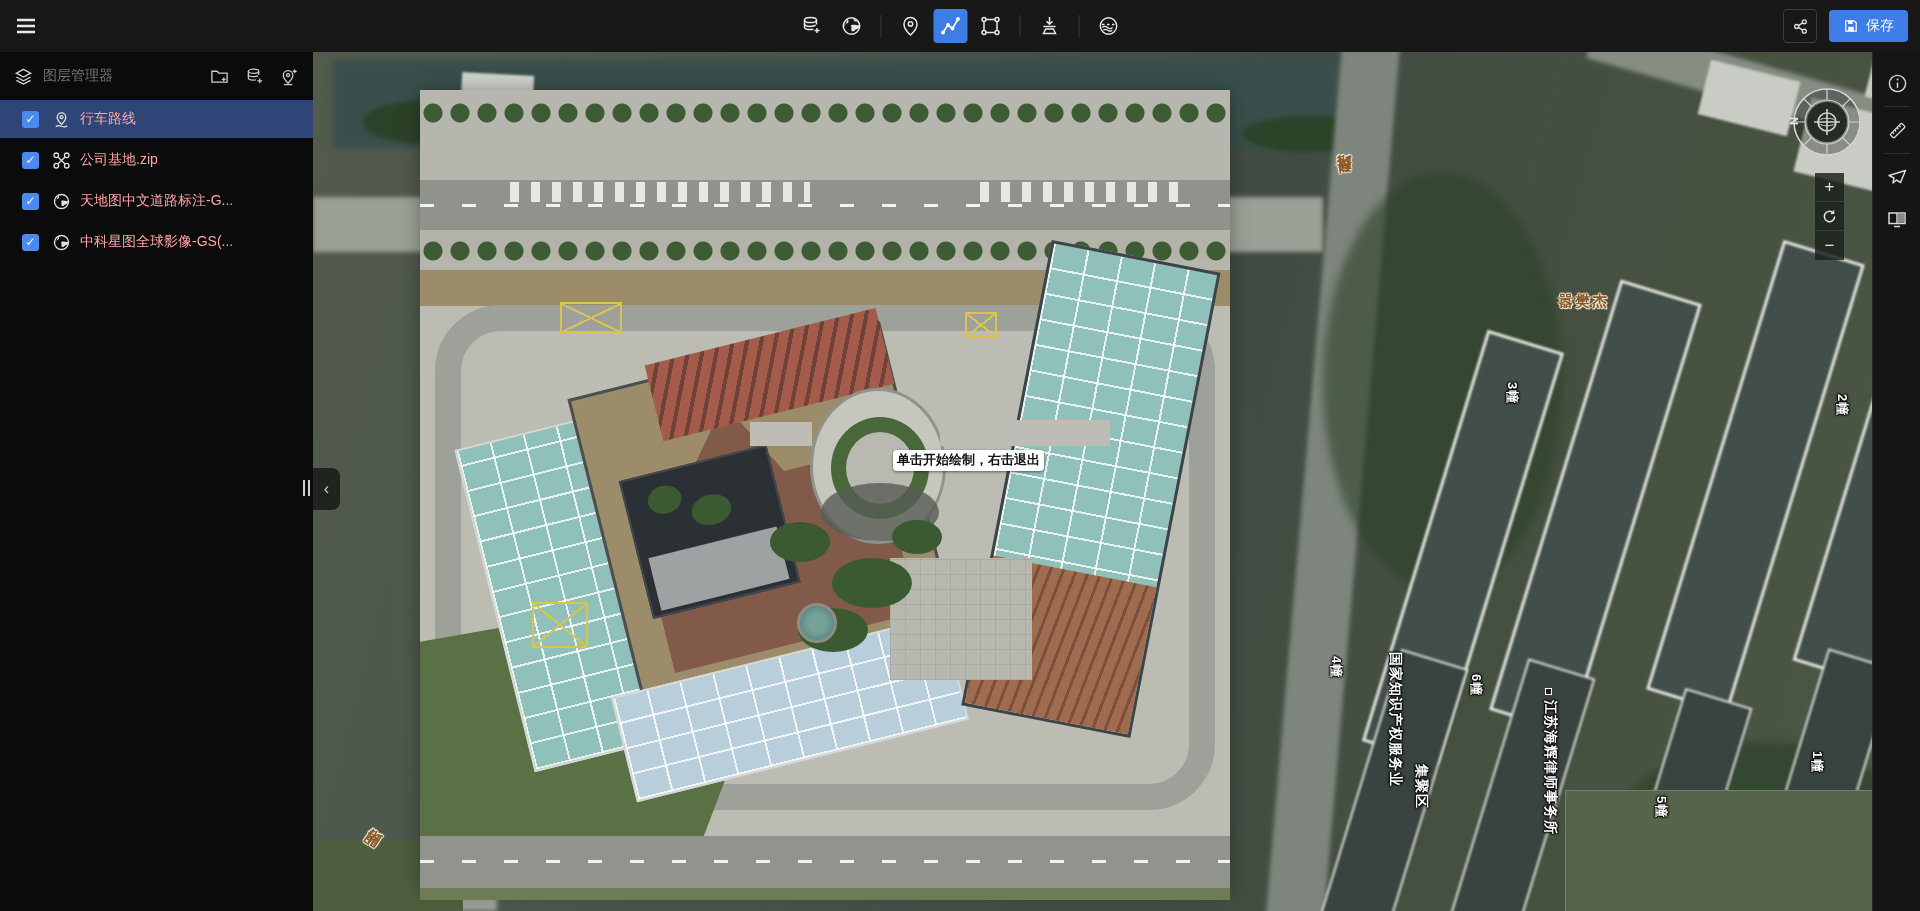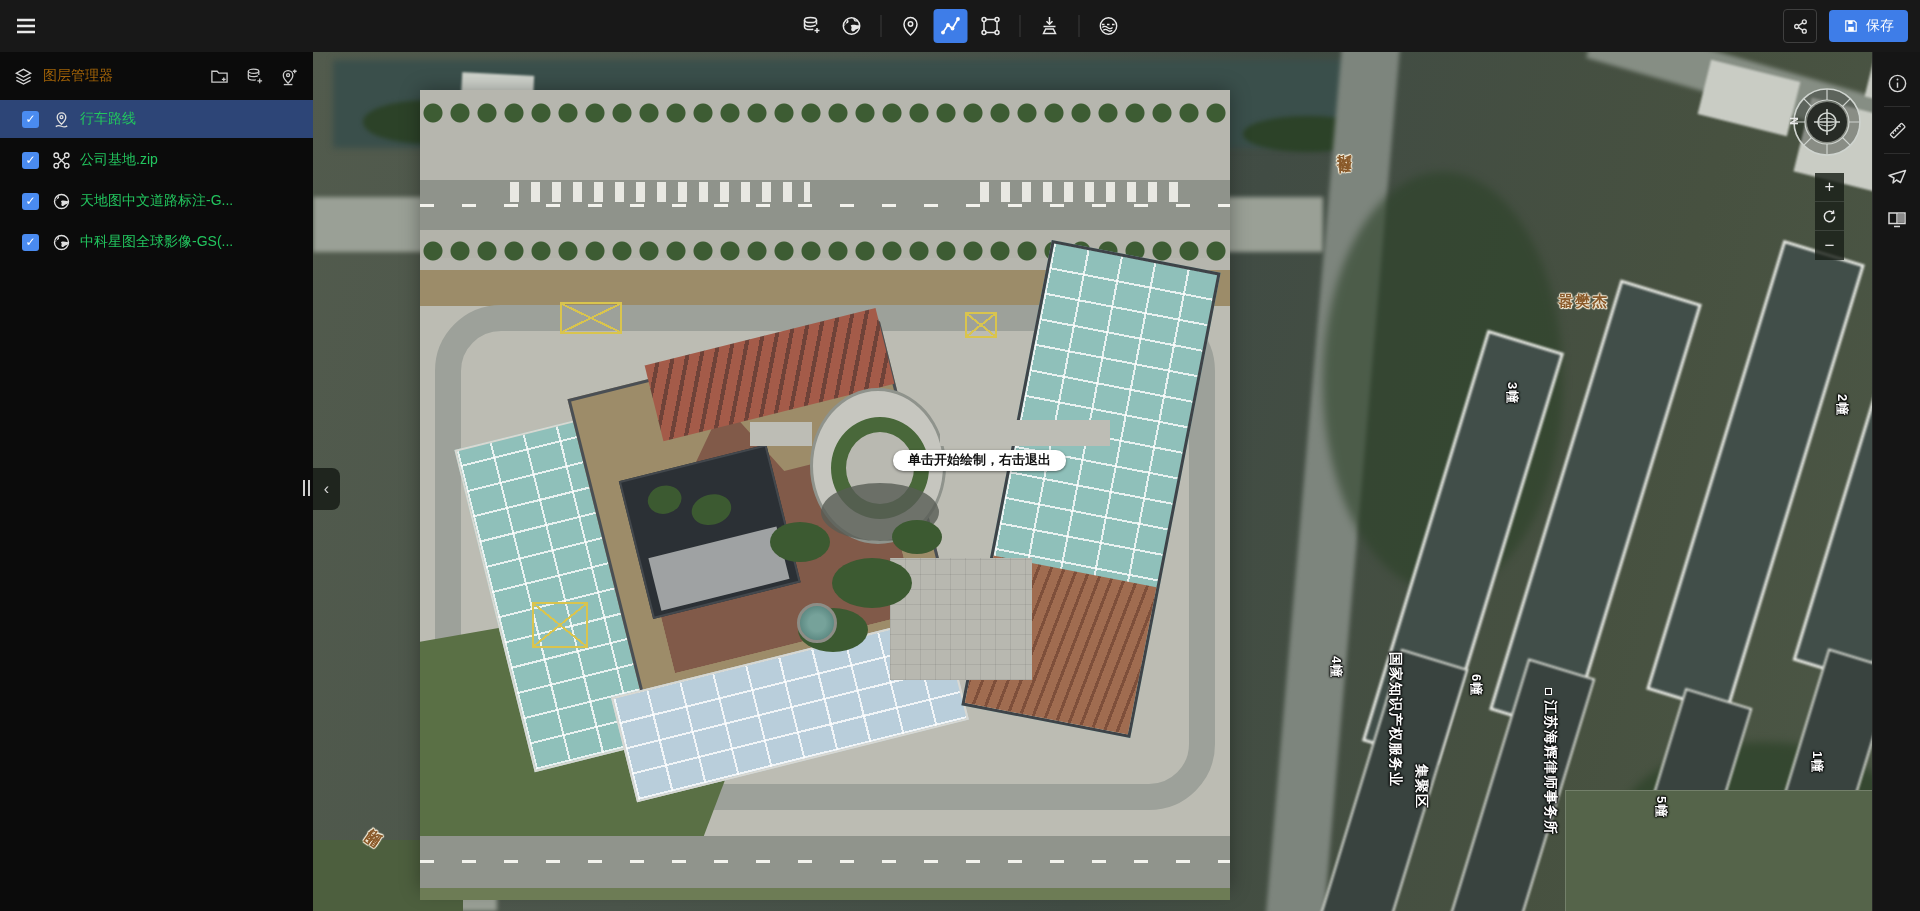--- a/index.html
+++ b/index.html
@@ -15,29 +15,29 @@
   .toolbar { position:absolute; left:50%; top:0; transform:translateX(-50%); height:52px; display:flex; align-items:center; gap:6px; }
   .tool { width:34px; height:34px; display:flex; align-items:center; justify-content:center; border-radius:4px; cursor:pointer; }
   .tool.active { background:#3e7de8; }
   .tb-sep { width:1px; height:22px; background:#3a3a3a; margin:0 6px; }
   .topbar-right { position:absolute; right:12px; top:9px; display:flex; gap:12px; align-items:center; }
   .share-btn { width:34px; height:34px; border:1px solid #3f3f3f; border-radius:4px; display:flex; align-items:center; justify-content:center; cursor:pointer; }
   .save-btn { height:32px; padding:0 14px; background:#3e7de8; border-radius:4px; color:#fff; font-size:14px; display:flex; align-items:center; gap:7px; cursor:pointer; }
 
   
   .sidebar { position:absolute; left:0; top:52px; width:313px; height:859px; background:#0b0b0b; z-index:30; }
-  .sb-header { height:48px; display:flex; align-items:center; padding:0 14px; color:#a16207; font-size:14px; }
+  .sb-header { height:48px; display:flex; align-items:center; padding:0 14px; color:#737373; font-size:14px; }
   .sb-header .hdr-title { margin-left:10px; flex:0 0 auto; }
   .sb-hdr-icons { margin-left:auto; display:flex; gap:16px; }
   .sb-hdr-icons span { cursor:pointer; display:flex; }
   .layer-row { height:38px; margin-bottom:3px; display:flex; align-items:center; padding-left:22px; cursor:pointer; }
   .layer-row.selected { background:#2d4577; }
   .checkbox { width:17px; height:17px; background:#4a8bf0; border-radius:3px; color:#fff; font-size:12px; font-weight:bold; display:flex; align-items:center; justify-content:center; flex:0 0 auto; }
   .layer-icon { margin-left:12px; display:flex; width:20px; justify-content:center; }
-  .layer-label { margin-left:9px; color:#22c55e; font-size:14px; white-space:nowrap; }
+  .layer-label { margin-left:9px; color:#fca5a5; font-size:14px; white-space:nowrap; }
   .grip { position:absolute; right:2px; top:428px; width:8px; height:16px; display:flex; gap:3px; }
   .grip i { width:2px; height:16px; background:#cfcfcf; display:block; }
 
   
   .rightrail { position:absolute; right:0; top:52px; width:48px; height:859px; background:#151515; border-left:1px solid #262626; z-index:30; padding-top:14px; }
   .rr-btn { width:48px; height:34px; display:flex; align-items:center; justify-content:center; cursor:pointer; }
   .rr-sep { width:26px; height:1px; background:#2e2e2e; margin:6px auto; }
 
   
   .map { position:absolute; left:313px; top:52px; width:1559px; height:859px; overflow:hidden; cursor:crosshair;
@@ -103,21 +103,21 @@
   
   .bldg-label { position:absolute; color:#fff; font-size:13px; font-weight:bold; white-space:nowrap; letter-spacing:1px;
     text-shadow:-1px 0 2px #000,1px 0 2px #000,0 -1px 2px #000,0 1px 2px #000; transform:rotate(90deg); transform-origin:0 0; z-index:5; }
   .road-label { position:absolute; color:#8a5a2a; font-size:15px; font-weight:bold; white-space:nowrap; letter-spacing:2px;
     text-shadow:-1px 0 1px #f4ecd8,1px 0 1px #f4ecd8,0 -1px 1px #f4ecd8,0 1px 1px #f4ecd8,1px 1px 1px #f4ecd8; z-index:5; }
   .vertical { writing-mode:vertical-rl; }
   .poi-dot { position:absolute; width:7px; height:7px; background:#1d1d1d; border:1px solid #fff; z-index:5; }
 
   
   .tooltip { position:absolute; left:580px; top:398px; background:#ffffff; color:#111; font-size:13px; font-weight:bold;
-             padding:1px 15px 2px; border-radius:10px; box-shadow:0 1px 3px rgba(0,0,0,.5); white-space:nowrap; z-index:20; }
+             padding:1px 4px 2px; border-radius:4px; box-shadow:0 1px 3px rgba(0,0,0,.5); white-space:nowrap; z-index:20; }
   .compass { position:absolute; left:1472px; top:30px; width:80px; height:80px; z-index:15; }
   .zoomstack { position:absolute; left:1502px; top:121px; width:29px; z-index:15; }
   .zoomstack .zbtn { width:29px; height:29px; background:rgba(26,32,24,.82); color:#e8e8e8; display:flex; align-items:center;
                      justify-content:center; font-size:17px; cursor:pointer; border-bottom:1px solid rgba(255,255,255,.12); }
   .zoomstack .zbtn:last-child { border-bottom:none; }
   .collapse-tab { position:absolute; left:0; top:416px; width:27px; height:42px; background:rgba(22,28,22,.85);
                   border-radius:0 8px 8px 0; display:flex; align-items:center; justify-content:center; color:#d5d5d5;
                   font-size:16px; cursor:pointer; z-index:20; }
   svg { display:block; }
 </style>

